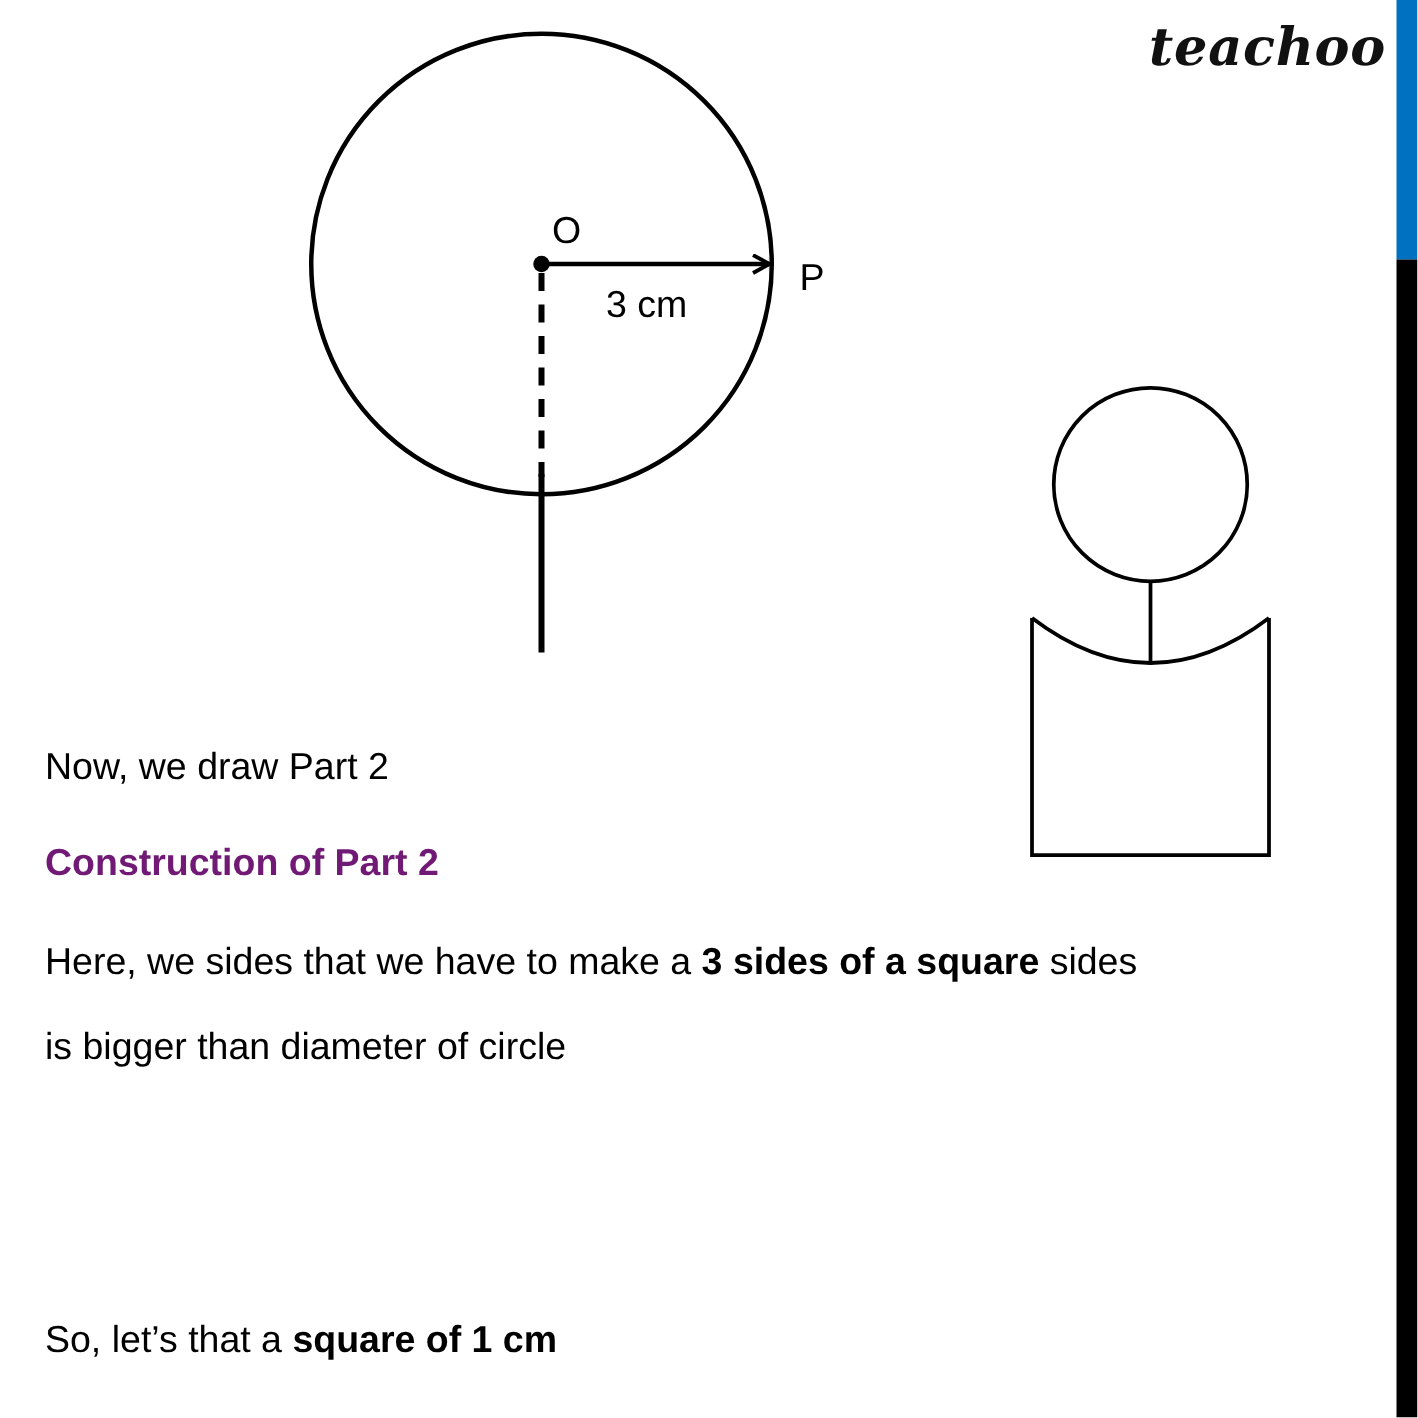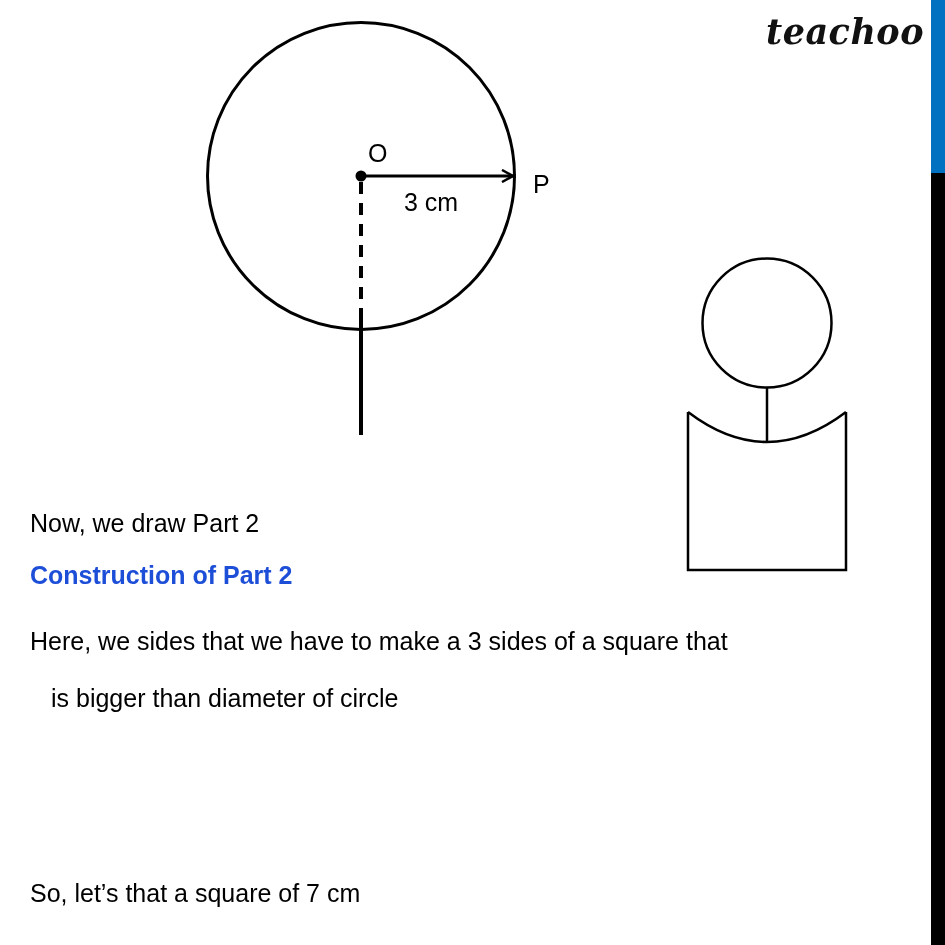--- a/index.html
+++ b/index.html
@@ -52,21 +52,21 @@
     .text-line {
       position: absolute;
       left: 30px;
       font-size: 25px;
       line-height: 30px;
       white-space: nowrap;
     }
     .heading {
       font-weight: bold;
     }
-    b { font-weight: normal; }
+    b { font-weight: bold; }
   </style>
 </head>
 <body>
 
 <div id="slide">
 
   <div class="logo">teachoo</div>
 
   <div class="edge-bar top" style="background:#0070C0;"></div>
   <div class="edge-bar bottom" style="background:#000000;"></div>
@@ -92,34 +92,34 @@
     <text class="fig-label" x="533" y="193">P</text>
     <text class="fig-label" x="404" y="211">3 cm</text>
 
     <circle cx="767" cy="323" r="64.5" fill="none" stroke="#000" stroke-width="2.5"></circle>
 
     <line x1="767" y1="388" x2="767" y2="442" stroke="#000" stroke-width="2.5"></line>
 
     <path d="M688,412 Q767,472 846,412 M688,412 L688,570 L846,570 L846,412" fill="none" stroke="#000" stroke-width="2.5"></path>
   </svg>
 
-  <div class="text-line" style="top:496px;margin-top:12px;">
+  <div class="text-line" style="top:496px;">
     <span>Now, we draw Part 2</span>
   </div>
 
-  <div class="text-line heading" style="top:560px; color:#1d4ed8;">
+  <div class="text-line heading" style="top:560px; color:#701a75;">
     <span>Construction of Part 2</span>
   </div>
 
   <div class="text-line" style="top:626px;">
-    <span>Here, we sides that we have to make a </span><b>3 sides of a square</b><span> that</span>
+    <span>Here, we sides that we have to make a </span><b>3 sides of a square</b><span> sides</span>
   </div>
 
-  <div class="text-line" style="top:683px;margin-left:21px;">
+  <div class="text-line" style="top:683px;">
     <span>is bigger than diameter of circle</span>
   </div>
 
 
   <div class="text-line" style="top:878px;">
-    <span>So, let’s that a </span><b>square of 7 cm</b>
+    <span>So, let’s that a </span><b>square of 1 cm</b>
   </div>
 
 </div>
 
 </body></html>

